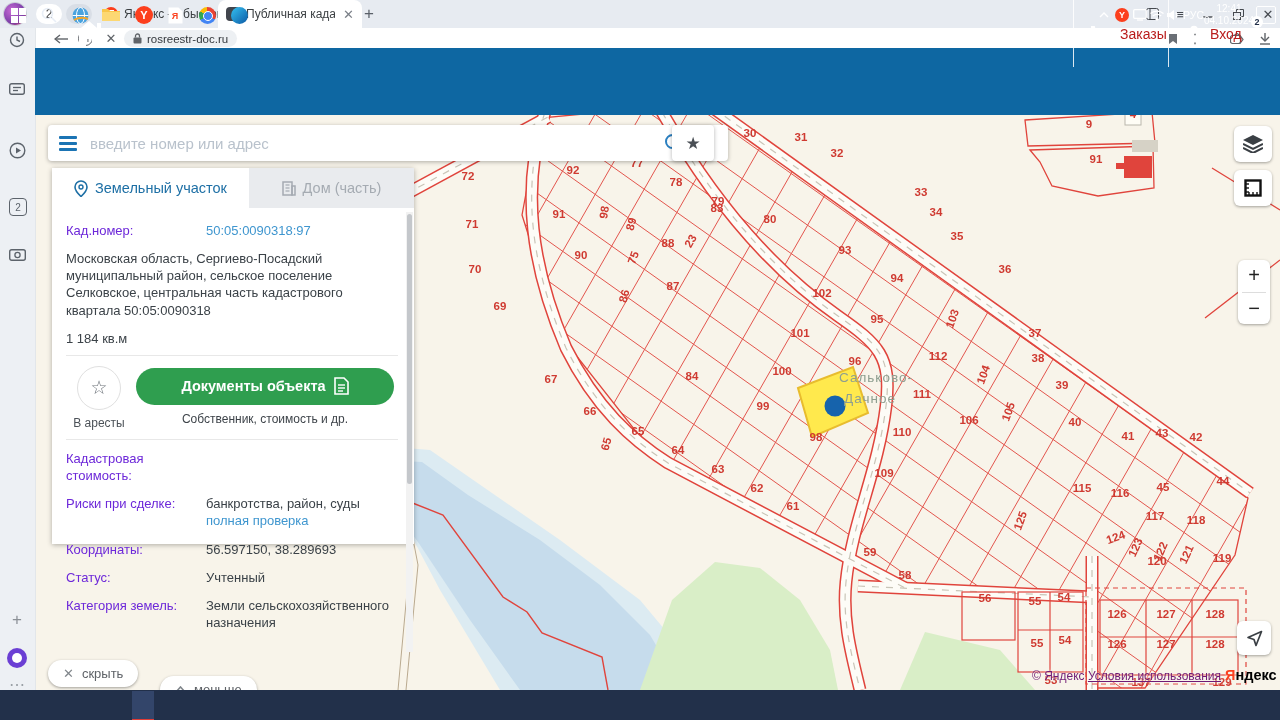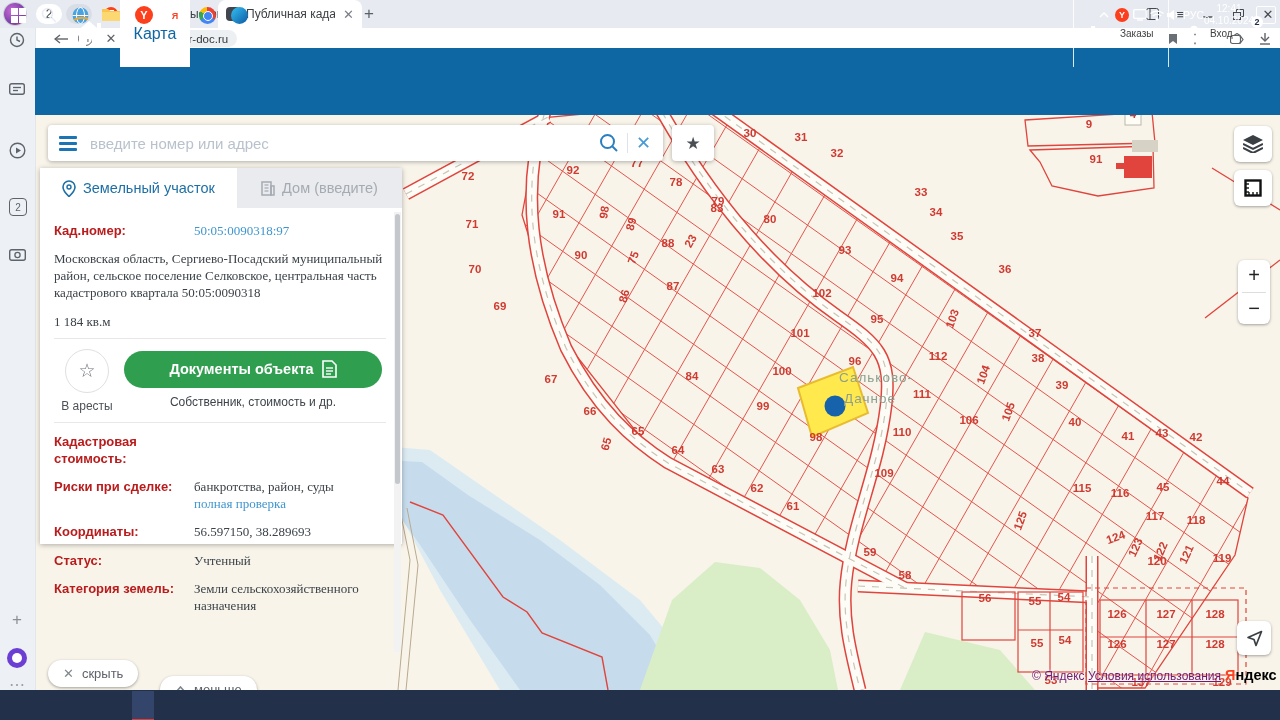--- a/index.html
+++ b/index.html
@@ -33,43 +33,43 @@
   
   .sidebar{position:absolute;left:0;top:28px;width:35px;height:662px;background:#edf0f4;border-right:1px solid #e2e6ea;}
   .sbico{position:absolute;left:7px;width:20px;height:20px;display:flex;align-items:center;justify-content:center;color:#5c636b;}
   .alice{position:absolute;left:7px;width:20px;height:20px;border-radius:50%;background:#6b3fd4;}
   .alice:after{content:"";position:absolute;left:5px;top:5px;width:10px;height:10px;border-radius:50%;background:#fff;}
   
   .siteheader{position:absolute;left:35px;top:48px;width:1245px;height:67px;background:#0e67a2;}
   .hdr-home{position:absolute;left:58px;top:0;width:62px;height:67px;display:flex;align-items:center;justify-content:center;}
   .hdr-tab{position:absolute;left:120px;top:0;width:70px;height:67px;background:#fff;color:#0e67a2;
     font-size:16px;display:flex;align-items:center;justify-content:center;}
-  .hdr-right{position:absolute;top:0;height:67px;display:flex;align-items:center;gap:8px;color:#404040;font-size:10px;}
+  .hdr-right{position:absolute;top:0;height:67px;display:flex;align-items:center;gap:8px;color:#b91c1c;font-size:14px;}
   .hdr-sep{position:absolute;top:0;width:1px;height:67px;background:rgba(255,255,255,.85);}
   
-  .searchbar{position:absolute;left:48px;top:125px;width:615px;height:36px;background:#fff;border-radius:4px;
+  .searchbar{position:absolute;left:48px;top:125px;width:680px;height:36px;background:#fff;border-radius:4px;
     box-shadow:0 1px 4px rgba(0,0,0,.3);display:flex;align-items:center;}
   .burger{width:40px;height:36px;display:flex;flex-direction:column;gap:3px;align-items:center;justify-content:center;}
   .burger i{width:18px;height:3px;background:#1b74b4;border-radius:1px;}
   .searchinput{flex:1;border:none;outline:none;font-size:15px;color:#333;font-family:"Liberation Sans",sans-serif;}
   .searchinput::placeholder{color:#b9c2cc;}
   .sdiv{width:1px;height:20px;background:#dde3e9;margin:0 8px;}
   .starbtn{position:absolute;left:672px;top:125px;width:42px;height:36px;background:#fff;border-radius:4px;
     box-shadow:0 1px 4px rgba(0,0,0,.3);display:flex;align-items:center;justify-content:center;
     color:#4a4f55;font-size:17px;}
   
-  .panel{position:absolute;left:40px;top:168px;width:362px;height:376px;box-shadow:0 1px 5px rgba(0,0,0,.3);background:#fff;}
+  .panel{position:absolute;left:52px;top:168px;width:362px;height:376px;box-shadow:0 1px 5px rgba(0,0,0,.3);background:#fff;}
   .ptabs{display:flex;height:40px;}
   .ptab{display:flex;align-items:center;justify-content:center;gap:7px;font-size:14.5px;}
   .ptab.on{width:197px;background:#fff;color:#1d6fa5;}
   .ptab.off{flex:1;background:#e9ebee;color:#a5abb2;}
   .pbody{position:relative;padding:14px 16px 0 14px;}
   .prow{display:flex;margin-bottom:11px;font-size:13px;line-height:1.32;}
-  .plabel{width:140px;flex:none;font-weight:bold;color:#b91c1c;}
-  .pvalue{flex:1;color:#3b4248;font-family:Liberation Serif, serif;}
+  .plabel{width:140px;flex:none;font-weight:normal;color:#6d28d9;}
+  .pvalue{flex:1;color:#3b4248;}
   .lnk{color:#3f96cf;}
   .actions{display:flex;align-items:flex-start;border-top:1px solid #e8e8e8;border-bottom:1px solid #e8e8e8;
     padding:10px 0 9px;margin-bottom:10px;}
   .circwrap{width:66px;text-align:center;font-size:12px;color:#4c5258;}
   .circbtn{width:42px;height:42px;border-radius:50%;border:1px solid #e0e0e0;margin:0 auto 6px;
     display:flex;align-items:center;justify-content:center;color:#6d737a;font-size:19px;background:#fff;}
   .docwrap{flex:1;text-align:center;}
   .docbtn{height:37px;border-radius:19px;background:#2f9e4f;color:#fff;font-weight:bold;font-size:14.5px;
     display:flex;align-items:center;justify-content:center;gap:8px;margin:2px 4px 7px;}
   .doccap{font-size:12px;color:#3e444a;}
@@ -458,21 +458,20 @@
   <div class="alice" style="top:648px;"></div>
   <div class="sbico" style="top:674px;color:#9aa0a6;">⋯</div>
 
   <div class="siteheader"></div>
   <div class="hdr-home">
     <svg width="36" height="30">
       <path d="M18 2 L3 15 h5 v13 h7 v-8 h6 v8 h7 V15 h5 z" fill="#fff"></path>
       <rect x="26" y="4" width="4" height="8" fill="#fff"></rect>
     </svg>
   </div>
-  <div class="hdr-tab">Карта</div>
   <div class="hdr-sep" style="left:1073px;"></div>
   <div class="hdr-right" style="left:1090px;">
     <svg width="22" height="18">
       <path d="M1 2 h3 l2.5,10 h11 l2.5,-8 H6" fill="none" stroke="#fff" stroke-width="2"></path>
       <circle cx="8" cy="15.5" r="1.8" fill="#fff"></circle>
         <circle cx="16" cy="15.5" r="1.8" fill="#fff"></circle>
     </svg>
     <span>Заказы</span>
   </div>
   <div class="hdr-sep" style="left:1168px;"></div>
@@ -512,21 +511,21 @@
         <span>Земельный участок</span>
       </div>
       <div class="ptab off">
         <svg width="14" height="15">
           <rect x="1" y="1" width="9" height="13" fill="none" stroke="#a5abb2" stroke-width="1.5"></rect>
           <rect x="10" y="5" width="3" height="9" fill="none" stroke="#a5abb2" stroke-width="1.5"></rect>
           <line x1="3.5" y1="4" x2="7.5" y2="4" stroke="#a5abb2" stroke-width="1.2"></line>
           <line x1="3.5" y1="7" x2="7.5" y2="7" stroke="#a5abb2" stroke-width="1.2"></line>
           <line x1="3.5" y1="10" x2="7.5" y2="10" stroke="#a5abb2" stroke-width="1.2"></line>
         </svg>
-        <span>Дом (введите)</span>
+        <span>Дом (часть)</span>
       </div>
     </div>
     <div class="pbody">
       <div class="prow">
         <div class="plabel">Кад.номер:</div>
         <div class="pvalue lnk">50:05:0090318:97</div>
       </div>
       <div class="prow">
         <div class="pvalue">Московская область, Сергиево-Посадский муниципальный район, сельское поселение Селковское, центральная часть кадастрового квартала 50:05:0090318</div>
       </div>

